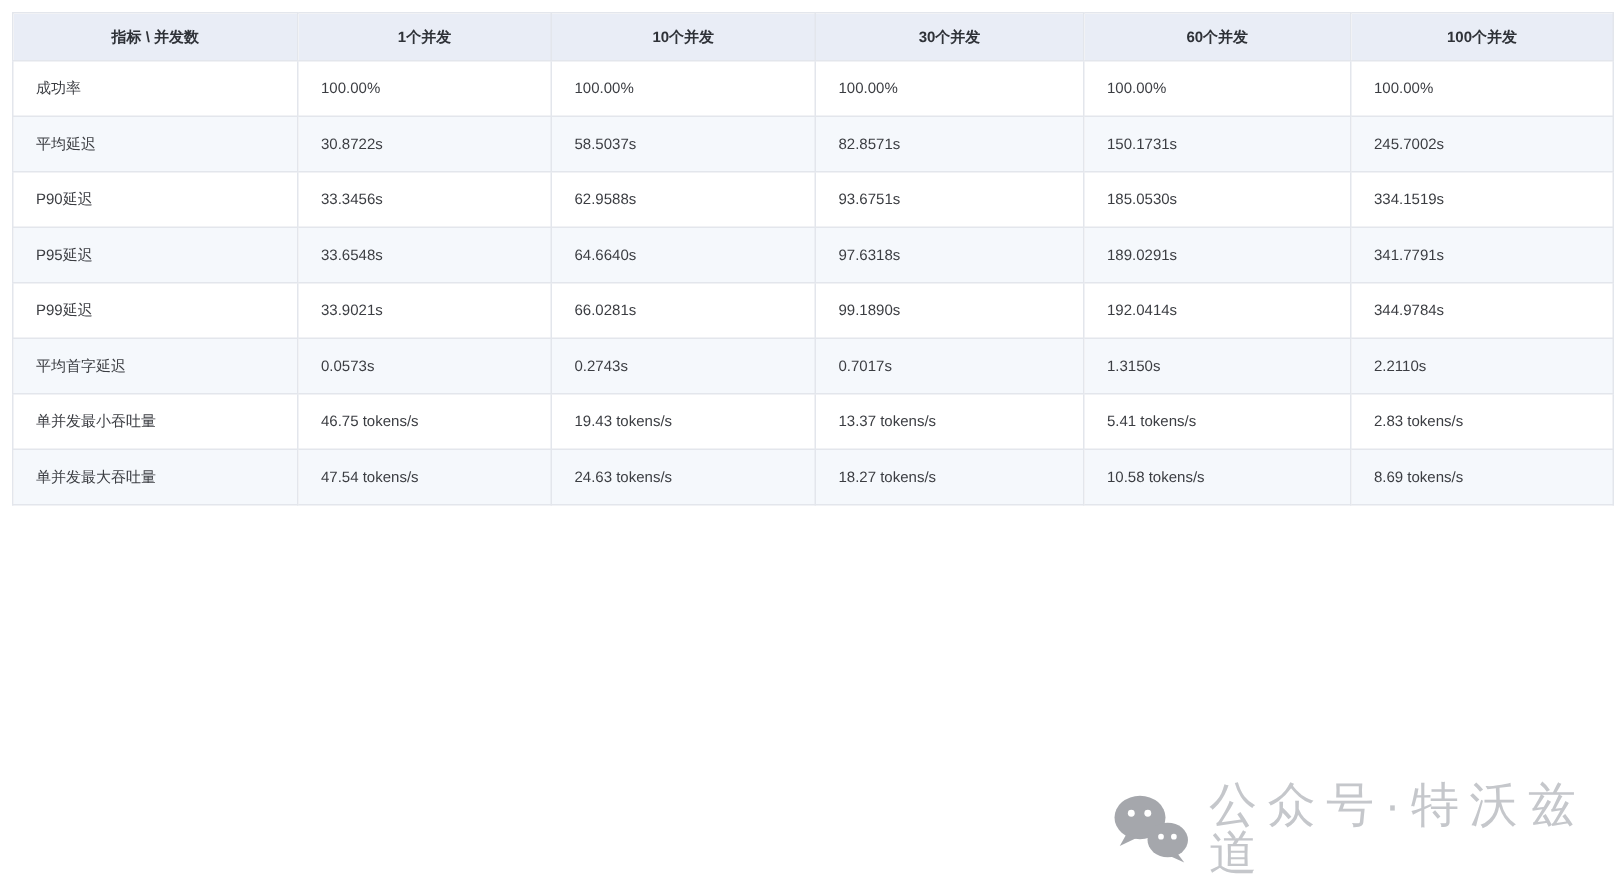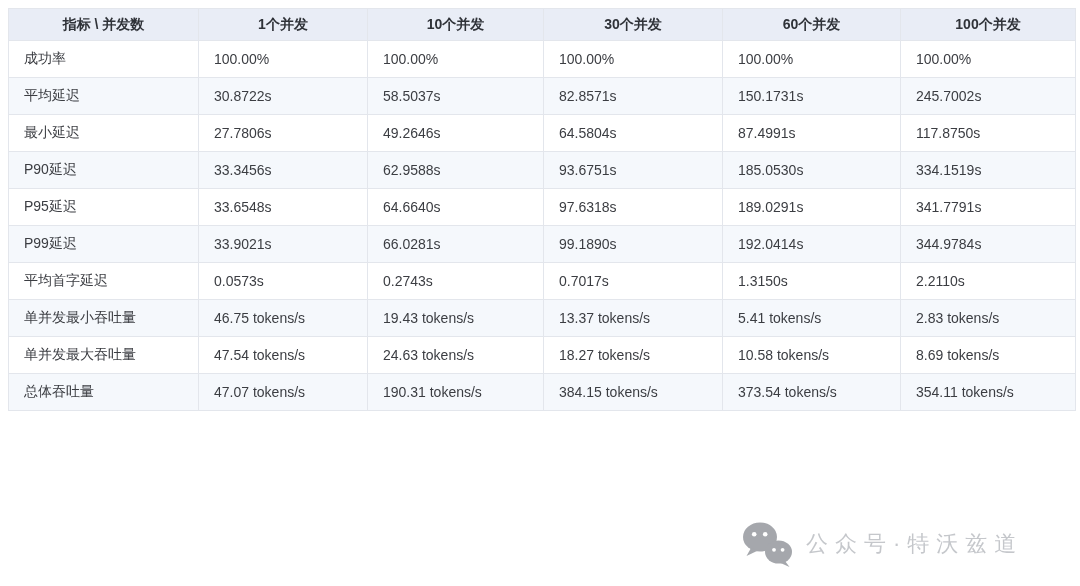--- a/index.html
+++ b/index.html
@@ -11,40 +11,40 @@
     --watermark:#b7babf;
     --watermark-icon:#8f9298;
   }
   *{margin:0;padding:0;box-sizing:border-box;}
   html,body{width:1080px;height:586px;background:#ffffff;overflow:hidden;
     font-family:"Liberation Sans","DejaVu Sans",sans-serif;}
   .stage{position:relative;width:1080px;height:586px;background:#fff;}
   table{
     position:absolute;left:8px;top:8px;width:1067px;
     border-collapse:collapse;table-layout:fixed;
-    font-size:14px;color:var(--text);
+    font-size:10px;color:var(--text);
   }
   th,td{border:1px solid var(--border);overflow:hidden;white-space:nowrap;}
   thead th{
     background:var(--header-bg);color:var(--header-text);
     font-weight:bold;text-align:center;height:32px;padding:4px 8px;
   }
   tbody th,tbody td{
     font-weight:normal;text-align:left;height:37px;padding:8px 15px;
     background:#ffffff;
   }
   tbody tr:nth-child(even) th,
   tbody tr:nth-child(even) td{background:var(--stripe-bg);}
   .watermark{
     position:absolute;left:740px;top:520px;
     display:flex;align-items:center;gap:12px;
     opacity:.8;pointer-events:none;z-index:5;
   }
   .watermark .wm-text{
-    color:var(--watermark);font-size:22px;letter-spacing:7px;
+    color:var(--watermark);font-size:32px;letter-spacing:7px;
     font-weight:400;line-height:1;
   }
   .wm-icon{flex:0 0 auto;}
 </style>
 </head>
 <body>
 
 <div class="stage">
 
   <table>
@@ -75,28 +75,20 @@
           <td>100.00%</td>
           <td>100.00%</td>
         </tr>
         <tr>
           <th>平均延迟</th>
           <td>30.8722s</td>
           <td>58.5037s</td>
           <td>82.8571s</td>
           <td>150.1731s</td>
           <td>245.7002s</td>
-        </tr>
-        <tr>
-          <th>最小延迟</th>
-          <td>27.7806s</td>
-          <td>49.2646s</td>
-          <td>64.5804s</td>
-          <td>87.4991s</td>
-          <td>117.8750s</td>
         </tr>
         <tr>
           <th>P90延迟</th>
           <td>33.3456s</td>
           <td>62.9588s</td>
           <td>93.6751s</td>
           <td>185.0530s</td>
           <td>334.1519s</td>
         </tr>
         <tr>
@@ -132,28 +124,20 @@
           <td>2.83 tokens/s</td>
         </tr>
         <tr>
           <th>单并发最大吞吐量</th>
           <td>47.54 tokens/s</td>
           <td>24.63 tokens/s</td>
           <td>18.27 tokens/s</td>
           <td>10.58 tokens/s</td>
           <td>8.69 tokens/s</td>
         </tr>
-        <tr>
-          <th>总体吞吐量</th>
-          <td>47.07 tokens/s</td>
-          <td>190.31 tokens/s</td>
-          <td>384.15 tokens/s</td>
-          <td>373.54 tokens/s</td>
-          <td>354.11 tokens/s</td>
-        </tr>
       </tbody>
   </table>
 
   <div class="watermark">
     <svg class="wm-icon" width="54" height="48" viewBox="0 0 54 48" aria-hidden="true">
       <g fill="var(--watermark-icon)">
         <ellipse cx="20" cy="17" rx="17" ry="14.5"></ellipse>
         <path d="M11,28 L6.5,36 L18,30.5 Z"></path>
         <ellipse cx="38.5" cy="32" rx="13.5" ry="11.5"></ellipse>
         <path d="M45,41 L49.5,47 L39.5,42.5 Z"></path>

